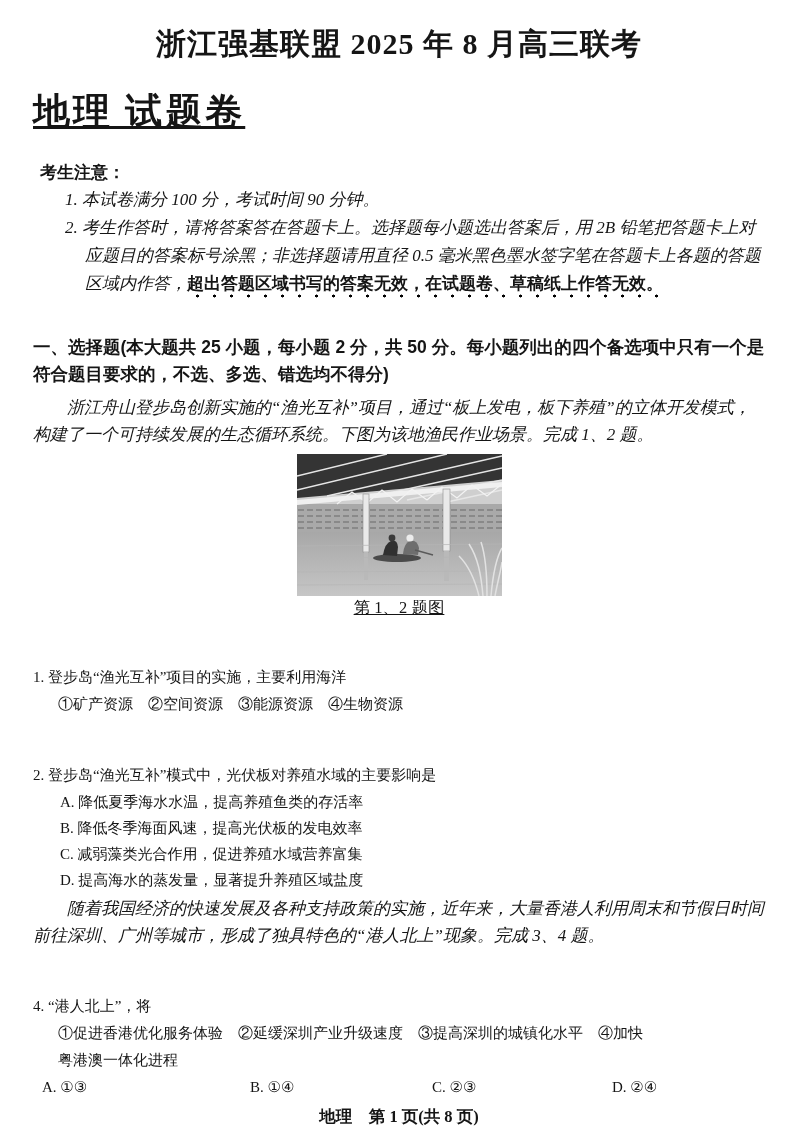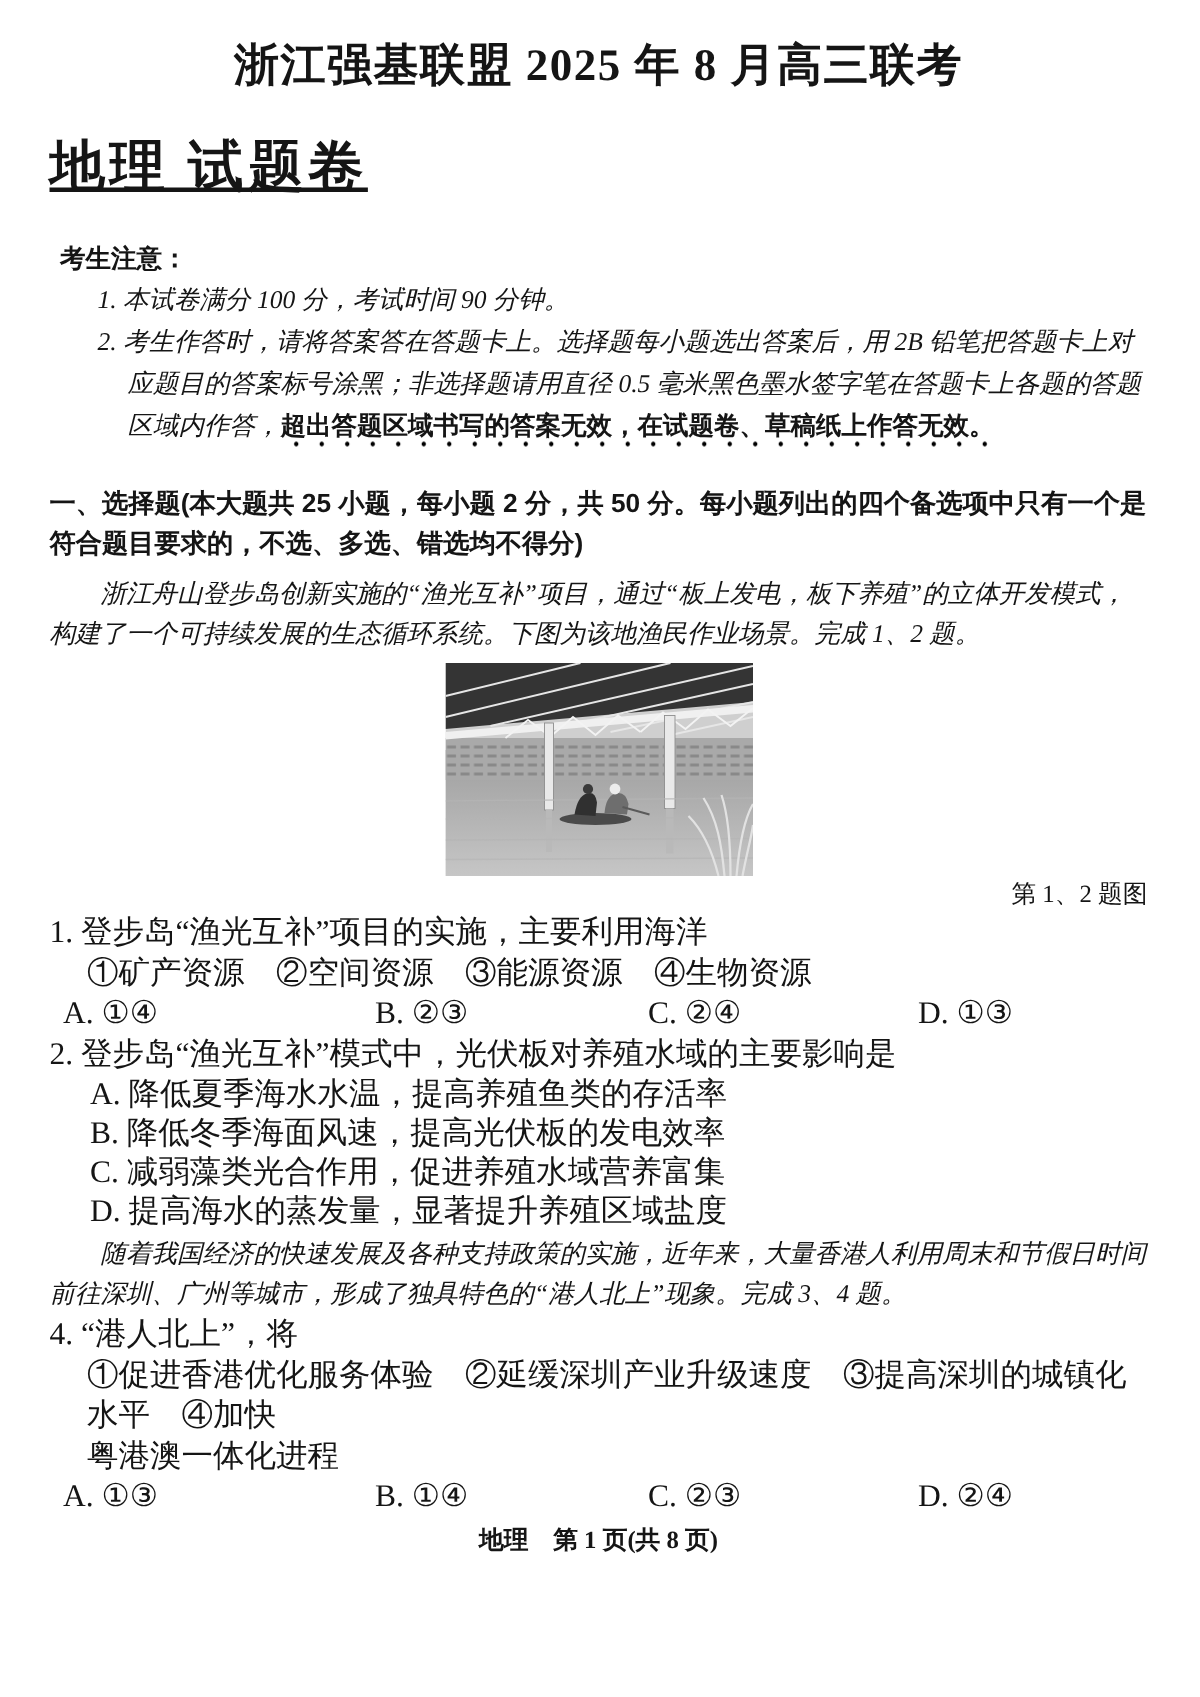--- a/index.html
+++ b/index.html
@@ -50,37 +50,37 @@
     font-style: normal; font-weight: 700;
     font-family: "Liberation Sans", "DejaVu Sans", sans-serif;
     background-image: radial-gradient(circle, #000 1.3px, rgba(0,0,0,0) 1.7px);
     background-size: 1em 6px;
     background-position: 2px 100%;
     background-repeat: repeat-x;
     padding-bottom: 6px;
   }
 
   .sec-heading {
-    margin-top: 24px;
+    margin-top: 36px;
     font-size: 17.5px; font-weight: 700; line-height: 27px;
     font-family: "Liberation Sans", "DejaVu Sans", sans-serif;
   }
 
   .passage {
     margin-top: 6px;
     font-size: 17px; line-height: 27px;
     font-style: italic;
     text-indent: 2em;
   }
 
-  .figure-wrap { margin-top: 6px; text-align: right; }
+  .figure-wrap { margin-top: 6px; text-align: center; text-decoration: underline; }
   .figure-photo { display: block; margin: 0 auto; width: 205px; height: 142px; }
   .figure-caption { font-size: 16.5px; line-height: 24px; }
 
-  .question { font-size: 21px; }
+  .question { font-size: 15px; margin-top: 44px; }
   .q-stem { line-height: 27px; }
   .q-sub { line-height: 27px; padding-left: 25px; }
   .opt-grid4 {
     display: grid;
     grid-template-columns: 208px 182px 180px auto;
     padding-left: 9px;
     line-height: 27px;
   }
   .q2-opt { line-height: 26px; padding-left: 27px; }
   .opt-grid2 {
@@ -169,26 +169,20 @@
         <path d="M182,142 C178,126 172,112 162,102"></path>
         <path d="M198,142 C201,126 204,116 205,108"></path>
       </g>
     </svg>
     <div class="figure-caption">第 1、2 题图</div>
   </div>
 
   <div class="question">
     <div class="q-stem">1. 登步岛“渔光互补”项目的实施，主要利用海洋</div>
     <div class="q-sub">①矿产资源　②空间资源　③能源资源　④生物资源</div>
-    <div class="opt-grid4">
-      <span>A. ①④</span>
-      <span>B. ②③</span>
-      <span>C. ②④</span>
-      <span>D. ①③</span>
-    </div>
   </div>
 
   <div class="question">
     <div class="q-stem">2. 登步岛“渔光互补”模式中，光伏板对养殖水域的主要影响是</div>
     <div class="q2-opt">A. 降低夏季海水水温，提高养殖鱼类的存活率</div>
     <div class="q2-opt">B. 降低冬季海面风速，提高光伏板的发电效率</div>
     <div class="q2-opt">C. 减弱藻类光合作用，促进养殖水域营养富集</div>
     <div class="q2-opt">D. 提高海水的蒸发量，显著提升养殖区域盐度</div>
   </div>
 

